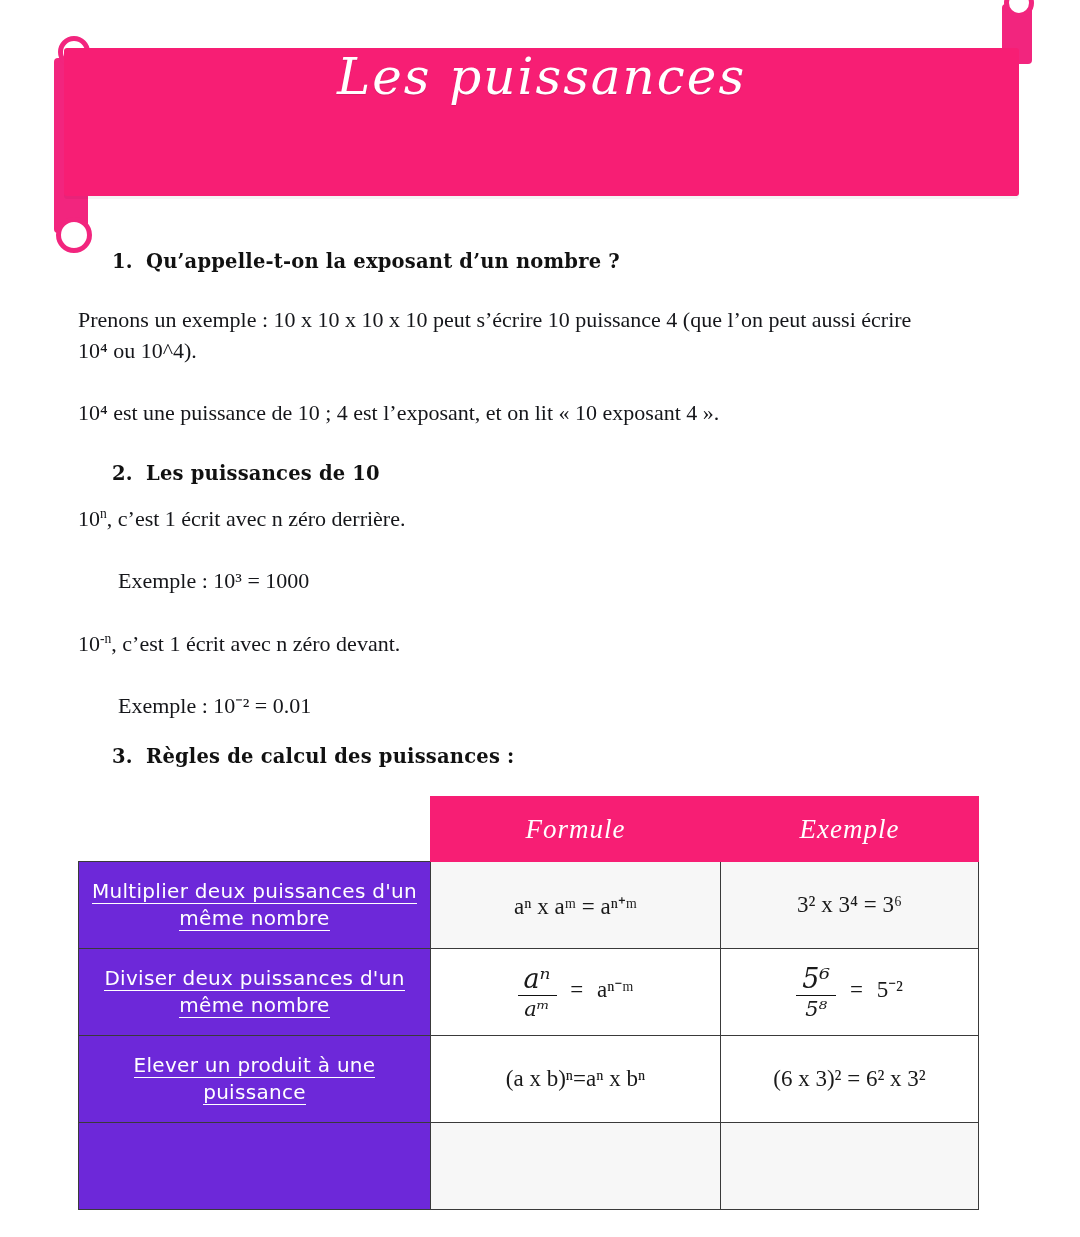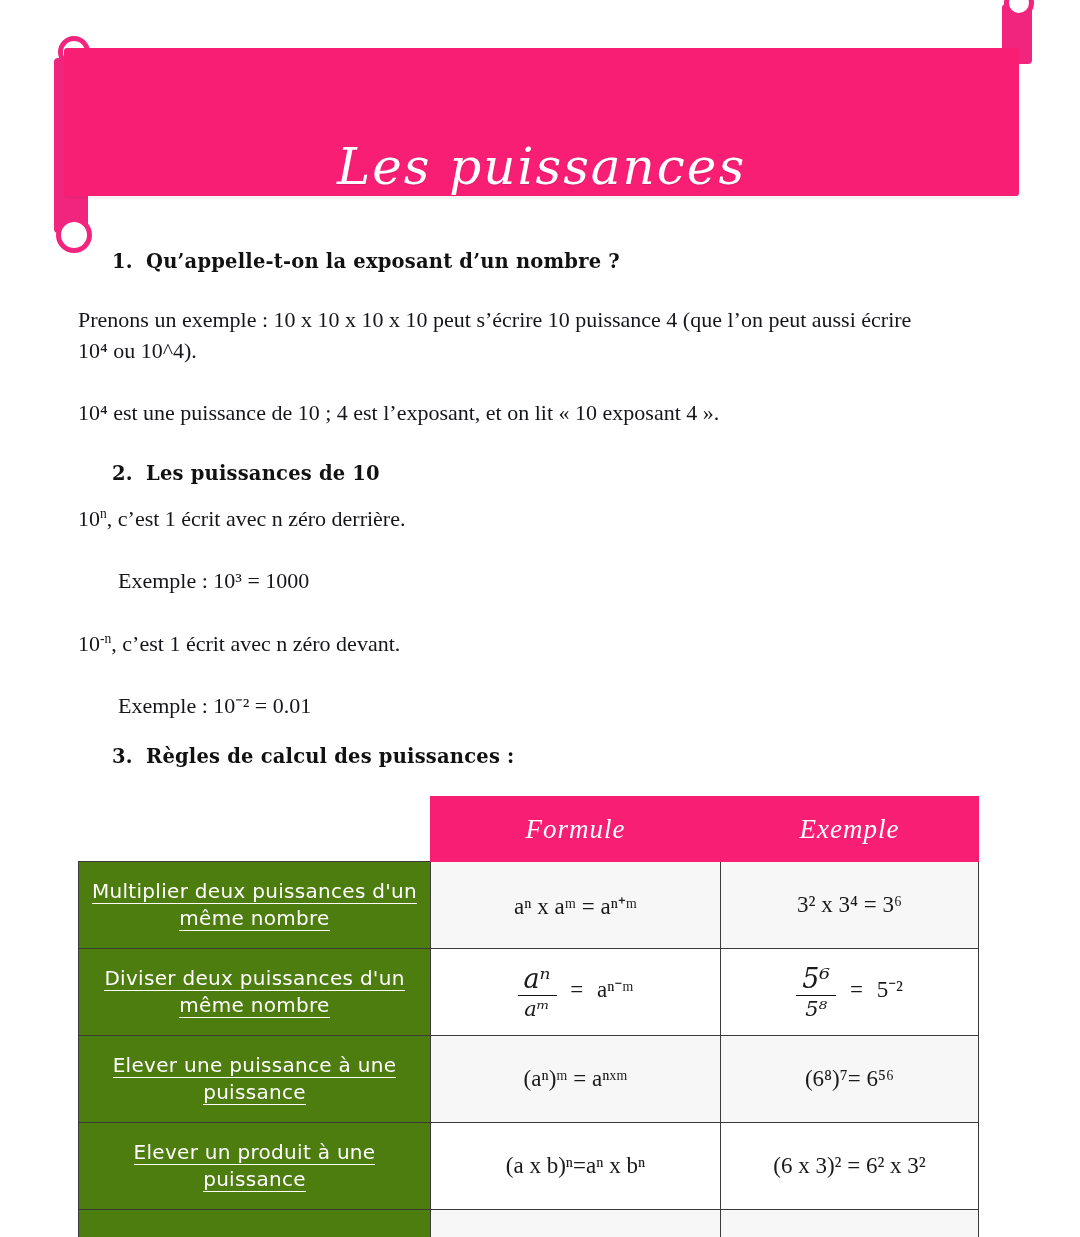--- a/index.html
+++ b/index.html
@@ -78,21 +78,21 @@
   .ribbon-main {
     position: absolute;
     left: 22px;
     top: 30px;
     width: 955px;
     height: 148px;
     background: #f71e74;
     border-radius: 3px;
     box-shadow: 0 3px 0 rgba(0,0,0,0.04);
     display: flex;
-    align-items: flex-end;
+    align-items: flex-start;
     justify-content: center;
   }
   .banner-title {
     color: #ffffff;
     font-family: "DejaVu Serif", serif;
     font-style: italic;
     font-size: 50px;
     letter-spacing: 2px;
     font-weight: 400;
     text-shadow: 0 1px 1px rgba(0,0,0,0.12);
@@ -159,21 +159,21 @@
     letter-spacing: 1px;
   }
   table.rules td {
     border: 1.5px solid #3a3a3a;
     text-align: center;
     vertical-align: middle;
     height: 74px;
     font-size: 23px;
   }
   table.rules td.label {
-    background: #4d7c0f;
+    background: #6d28d9;
     color: #ffffff;
     font-family: "DejaVu Sans", sans-serif;
     font-size: 20px;
     line-height: 27px;
     padding: 6px 10px;
     letter-spacing: 0.3px;
   }
   table.rules td.label span {
     border-bottom: 1.5px solid #ffffff;
     display: inline;
@@ -289,25 +289,20 @@
           <td class="example">
             <span class="frac">
               <span class="num-part">5⁶</span>
               <span class="den-part">5⁸</span>
             </span>
             <span class="eqsign upright">=</span>
             <span class="upright">5⁻²</span>
           </td>
         </tr>
 
-        <tr>
-          <td class="label"><span>Elever une puissance à une puissance</span></td>
-          <td class="formula">(aⁿ)ᵐ = aⁿˣᵐ</td>
-          <td class="example">(6⁸)⁷= 6⁵⁶</td>
-        </tr>
 
         <tr class="alt">
           <td class="label"><span>Elever un produit à une puissance</span></td>
           <td class="formula">(a x b)ⁿ=aⁿ x bⁿ</td>
           <td class="example">(6 x 3)² = 6² x 3²</td>
         </tr>
 
         <tr>
           <td class="label"></td>
           <td class="formula">

